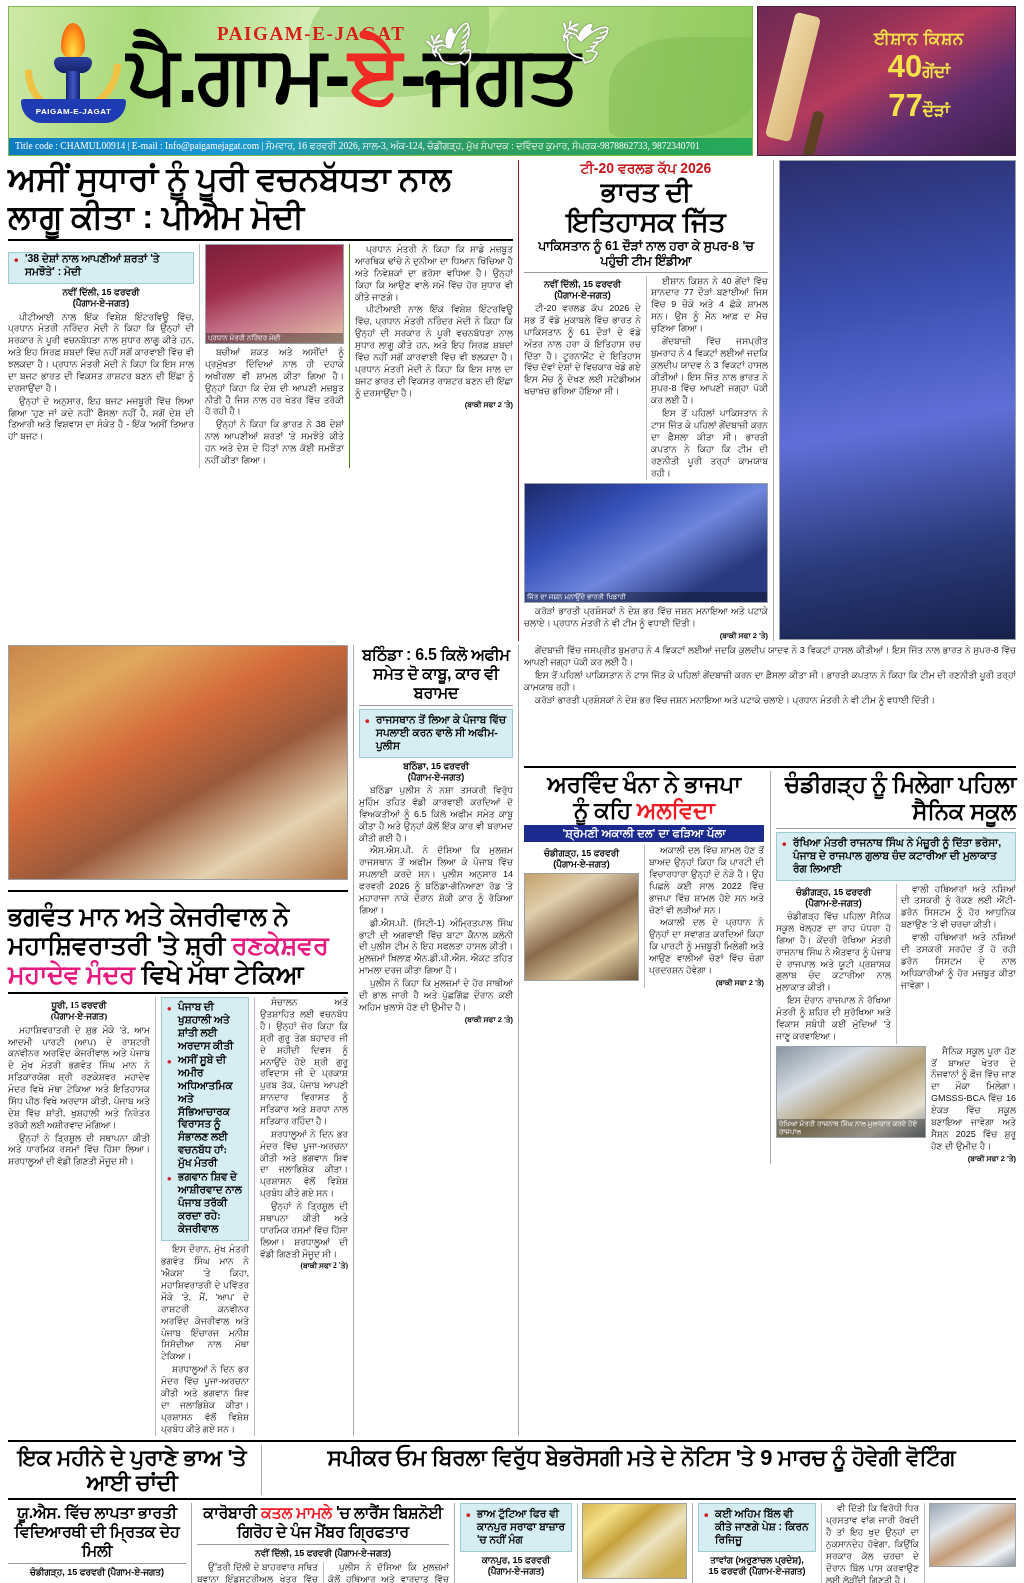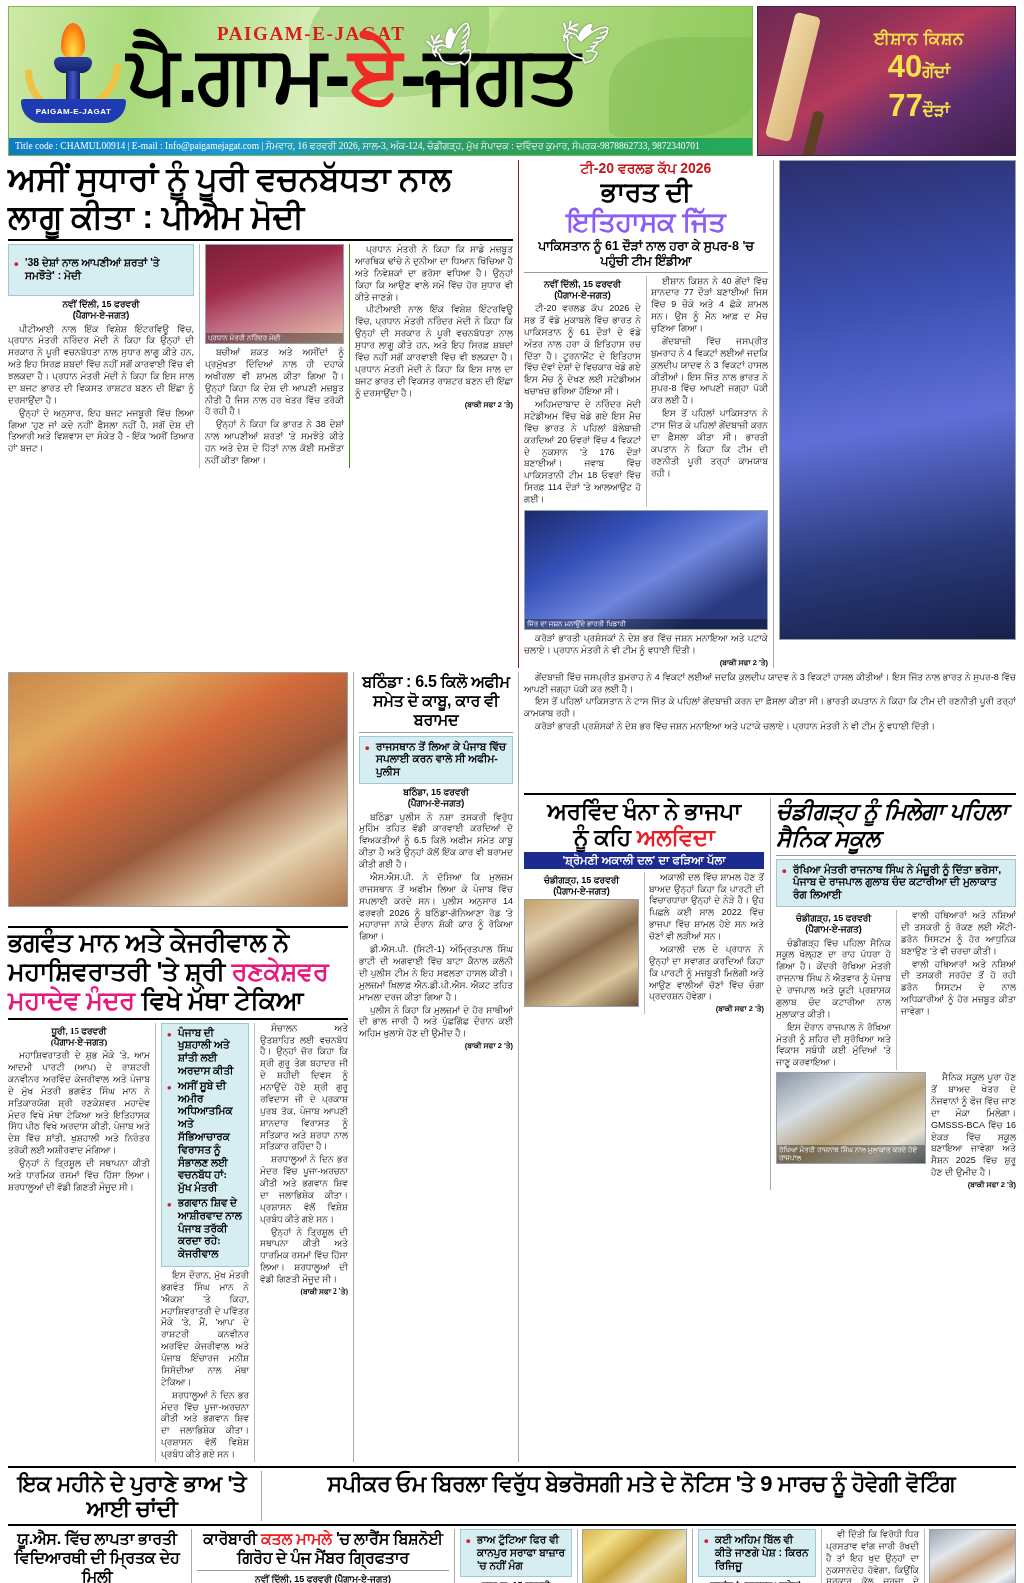--- a/index.html
+++ b/index.html
@@ -81,49 +81,49 @@
   .photo { background: #cdd3d8; border: 1px solid #9aa2a8; position: relative; overflow: hidden; }
   .photo .cap { position: absolute; bottom: 0; left: 0; right: 0; font-size: 7px; color: #fff; background: rgba(0,0,0,.35); padding: 1px 2px; }
 
   
   .topsec { display: flex; gap: 5px; margin-top: 4px; }
   .col-a { flex: 0 0 505px; }
   .col-b { flex: 0 0 250px; border-left: 1px solid #7f1d1d; padding-left: 5px; }
   .col-c { flex: 1 1 auto; border-left: 1px solid #aaa; padding-left: 5px; position: relative; }
   .h-modi { font-size: 33px; line-height: 38px; text-align: left; }
   .h-ind { font-size: 27px; line-height: 30px; text-align: center; }
-  .h-ind .green { color: #8b5cf6; }
+  .h-ind .green { color: #000000; }
   .sub-ind { font-size: 12.5px; font-weight: bold; text-align: center; line-height: 1.18; margin-top: 2px; }
 
   .col-c-photo { width: 100%; height: 100%; }
 
   
   .midsec { display: flex; gap: 5px; margin-top: 4px; }
   .ms1 { flex: 0 0 340px; }
   .ms2 { flex: 0 0 160px; border-left: 1px solid #aaa; padding-left: 5px; }
   .ms3 { flex: 1 1 auto; border-left: 1px solid #aaa; padding-left: 5px; }
 
   .h-btd { font-size: 16px; line-height: 19px; text-align: center; }
 
   
-  .shiv { margin-top: 19px; border-top: 2px solid #000; padding-top: 0; }
+  .shiv { margin-top: 10px; border-top: 2px solid #000; padding-top: 10px; }
   .h-shiv { font-size: 25.5px; line-height: 29px; }
   .h-shiv .pink { color: #e6197f; }
   .shiv-cols { display: flex; gap: 5px; margin-top: 3px; }
   .sc { flex: 1; font-family: Liberation Serif, serif; }
   .sc + .sc { border-left: 1px solid #bbb; padding-left: 5px; }
 
   
   .h-khanna { font-size: 23px; line-height: 26px; text-align: center; }
   .h-khanna .red { color: #ee1c24; }
   .ribbon-blue {
     background: #1c2b8f; color: #fff; font-weight: bold; font-size: 11.5px;
     text-align: center; padding: 2px 3px; margin-top: 2px;
   }
-  .h-sainik { font-size: 23px; line-height: 27px; text-align: left; font-style: italic; }
+  .h-sainik { font-size: 23px; line-height: 27px; text-align: right; }
 
   
   .h-silver { font-size: 22px; line-height: 25px; text-align: center; }
   .h-speaker { font-size: 22px; line-height: 25px; text-align: center; }
   .h-us { font-size: 16px; line-height: 19px; text-align: center; }
   .h-lawr { font-size: 16px; line-height: 19px; text-align: center; }
   .h-lawr .red { color: #ee1c24; }
 
   
   .ph-modi { background: linear-gradient(160deg,#7c1f3a 0%,#9e2c49 35%,#c16c84 60%,#e6c4a8 100%); }
@@ -175,21 +175,21 @@
     </div>
   </div>
 
   <div class="topsec">
 
     <div class="col-a">
       <div class="hl h-modi">ਅਸੀਂ ਸੁਧਾਰਾਂ ਨੂੰ ਪੂਰੀ ਵਚਨਬੱਧਤਾ ਨਾਲ ਲਾਗੂ ਕੀਤਾ : ਪੀਐਮ ਮੋਦੀ</div>
       <div class="rule"></div>
       <div style="display:flex;gap:5px;">
         <div style="flex:0 0 186px;">
-          <div class="bulletbox" style="height:52px;display:flex;align-items:center;">
+          <div class="bulletbox" style="height:32px;display:flex;align-items:flex-end;margin-top:8px;">
             <ul>
                 <li>'38 ਦੇਸ਼ਾਂ ਨਾਲ ਆਪਣੀਆਂ ਸ਼ਰਤਾਂ 'ਤੇ ਸਮਝੌਤੇ' : ਮੋਦੀ</li>
               </ul>
           </div>
           <div class="dateline">
             <span>ਨਵੀਂ ਦਿੱਲੀ, 15 ਫਰਵਰੀ</span><br>
             <span>(ਪੈਗਾਮ-ਏ-ਜਗਤ)</span>
           </div>
           <div class="body">
             <p>ਪੀਟੀਆਈ ਨਾਲ ਇੱਕ ਵਿਸ਼ੇਸ਼ ਇੰਟਰਵਿਊ ਵਿੱਚ, ਪ੍ਰਧਾਨ ਮੰਤਰੀ ਨਰਿੰਦਰ ਮੋਦੀ ਨੇ ਕਿਹਾ ਕਿ ਉਨ੍ਹਾਂ ਦੀ ਸਰਕਾਰ ਨੇ ਪੂਰੀ ਵਚਨਬੱਧਤਾ ਨਾਲ ਸੁਧਾਰ ਲਾਗੂ ਕੀਤੇ ਹਨ, ਅਤੇ ਇਹ ਸਿਰਫ਼ ਸ਼ਬਦਾਂ ਵਿੱਚ ਨਹੀਂ ਸਗੋਂ ਕਾਰਵਾਈ ਵਿੱਚ ਵੀ ਝਲਕਦਾ ਹੈ। ਪ੍ਰਧਾਨ ਮੰਤਰੀ ਮੋਦੀ ਨੇ ਕਿਹਾ ਕਿ ਇਸ ਸਾਲ ਦਾ ਬਜਟ ਭਾਰਤ ਦੀ ਵਿਕਸਤ ਰਾਸ਼ਟਰ ਬਣਨ ਦੀ ਇੱਛਾ ਨੂੰ ਦਰਸਾਉਂਦਾ ਹੈ।</p>
@@ -224,21 +224,20 @@
       <div class="sub-ind">ਪਾਕਿਸਤਾਨ ਨੂੰ 61 ਦੌੜਾਂ ਨਾਲ ਹਰਾ ਕੇ ਸੁਪਰ-8 'ਚ ਪਹੁੰਚੀ ਟੀਮ ਇੰਡੀਆ</div>
       <div class="thin" style="margin:3px 0;"></div>
       <div style="display:flex;gap:5px;">
         <div style="flex:1;">
           <div class="dateline">
             <span>ਨਵੀਂ ਦਿੱਲੀ, 15 ਫਰਵਰੀ</span><br>
             <span>(ਪੈਗਾਮ-ਏ-ਜਗਤ)</span>
           </div>
           <div class="body">
             <p>ਟੀ-20 ਵਰਲਡ ਕੱਪ 2026 ਦੇ ਸਭ ਤੋਂ ਵੱਡੇ ਮੁਕਾਬਲੇ ਵਿੱਚ ਭਾਰਤ ਨੇ ਪਾਕਿਸਤਾਨ ਨੂੰ 61 ਦੌੜਾਂ ਦੇ ਵੱਡੇ ਅੰਤਰ ਨਾਲ ਹਰਾ ਕੇ ਇਤਿਹਾਸ ਰਚ ਦਿੱਤਾ ਹੈ। ਟੂਰਨਾਮੈਂਟ ਦੇ ਇਤਿਹਾਸ ਵਿੱਚ ਦੋਵਾਂ ਦੇਸ਼ਾਂ ਦੇ ਵਿਚਕਾਰ ਖੇਡੇ ਗਏ ਇਸ ਮੈਚ ਨੂੰ ਦੇਖਣ ਲਈ ਸਟੇਡੀਅਮ ਖਚਾਖਚ ਭਰਿਆ ਹੋਇਆ ਸੀ।</p>
-            <p>ਅਹਿਮਦਾਬਾਦ ਦੇ ਨਰਿੰਦਰ ਮੋਦੀ ਸਟੇਡੀਅਮ ਵਿੱਚ ਖੇਡੇ ਗਏ ਇਸ ਮੈਚ ਵਿੱਚ ਭਾਰਤ ਨੇ ਪਹਿਲਾਂ ਬੱਲੇਬਾਜ਼ੀ ਕਰਦਿਆਂ 20 ਓਵਰਾਂ ਵਿੱਚ 4 ਵਿਕਟਾਂ ਦੇ ਨੁਕਸਾਨ 'ਤੇ 176 ਦੌੜਾਂ ਬਣਾਈਆਂ। ਜਵਾਬ ਵਿੱਚ ਪਾਕਿਸਤਾਨੀ ਟੀਮ 18 ਓਵਰਾਂ ਵਿੱਚ ਸਿਰਫ਼ 114 ਦੌੜਾਂ 'ਤੇ ਆਲਆਉਟ ਹੋ ਗਈ।</p>
           </div>
         </div>
         <div style="flex:1;border-left:1px solid #bbb;padding-left:4px;">
           <div class="body">
             <p>ਈਸ਼ਾਨ ਕਿਸ਼ਨ ਨੇ 40 ਗੇਂਦਾਂ ਵਿੱਚ ਸ਼ਾਨਦਾਰ 77 ਦੌੜਾਂ ਬਣਾਈਆਂ ਜਿਸ ਵਿੱਚ 9 ਚੌਕੇ ਅਤੇ 4 ਛੱਕੇ ਸ਼ਾਮਲ ਸਨ। ਉਸ ਨੂੰ ਮੈਨ ਆਫ਼ ਦ ਮੈਚ ਚੁਣਿਆ ਗਿਆ।</p>
             <p>ਗੇਂਦਬਾਜ਼ੀ ਵਿੱਚ ਜਸਪ੍ਰੀਤ ਬੁਮਰਾਹ ਨੇ 4 ਵਿਕਟਾਂ ਲਈਆਂ ਜਦਕਿ ਕੁਲਦੀਪ ਯਾਦਵ ਨੇ 3 ਵਿਕਟਾਂ ਹਾਸਲ ਕੀਤੀਆਂ। ਇਸ ਜਿੱਤ ਨਾਲ ਭਾਰਤ ਨੇ ਸੁਪਰ-8 ਵਿੱਚ ਆਪਣੀ ਜਗ੍ਹਾ ਪੱਕੀ ਕਰ ਲਈ ਹੈ।</p>
             <p>ਇਸ ਤੋਂ ਪਹਿਲਾਂ ਪਾਕਿਸਤਾਨ ਨੇ ਟਾਸ ਜਿੱਤ ਕੇ ਪਹਿਲਾਂ ਗੇਂਦਬਾਜ਼ੀ ਕਰਨ ਦਾ ਫ਼ੈਸਲਾ ਕੀਤਾ ਸੀ। ਭਾਰਤੀ ਕਪਤਾਨ ਨੇ ਕਿਹਾ ਕਿ ਟੀਮ ਦੀ ਰਣਨੀਤੀ ਪੂਰੀ ਤਰ੍ਹਾਂ ਕਾਮਯਾਬ ਰਹੀ।</p>
           </div>
         </div>
       </div>

